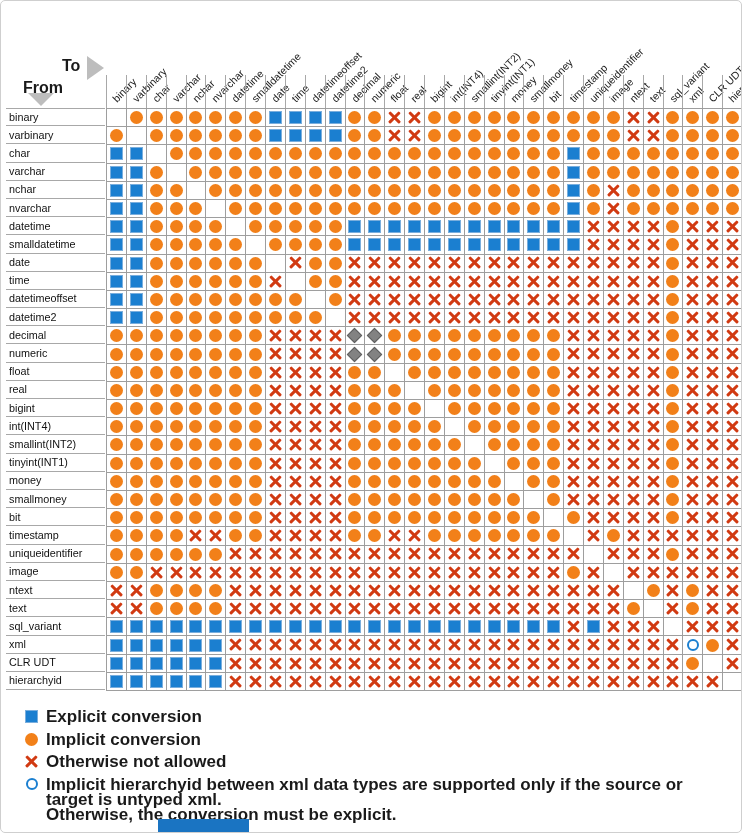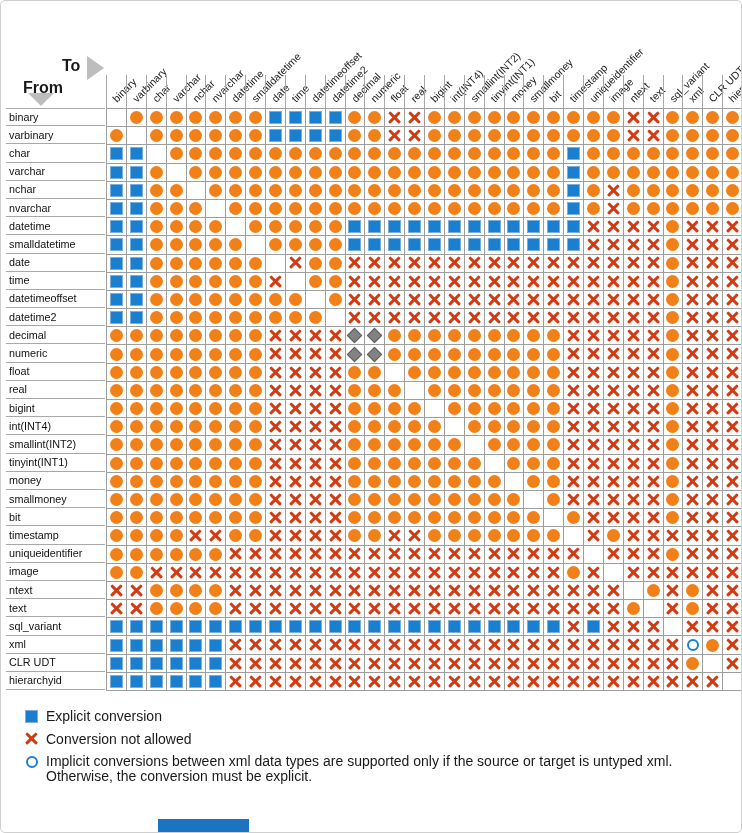--- a/index.html
+++ b/index.html
@@ -24,21 +24,21 @@
   .sym-N{position:relative;width:15px;height:15px;}
   .sym-N::before,.sym-N::after{content:"";position:absolute;left:0;top:5.9px;width:15px;height:3.3px;background:#d13a12;border-radius:1px;}
   .sym-N::before{transform:rotate(45deg);}
   .sym-N::after{transform:rotate(-45deg);}
   .sym-D{width:9px;height:9px;background:#828282;border:1px solid #5e5e5e;transform:rotate(45deg);}
   .sym-O{width:8px;height:8px;background:#fff;border:2px solid #1b7fd0;border-radius:50%;}
   
   #legend{position:absolute;left:22px;top:708px;width:700px;}
   .leg-row{display:flex;align-items:flex-start;margin-bottom:7.5px;}
   .leg-icon{width:17px;height:15px;display:flex;align-items:center;justify-content:center;flex:0 0 17px;margin-right:6px;}
-  .leg-text{font-size:14px;line-height:15px;color:#1a1a1a;}
+  .leg-text{font-size:17px;line-height:15px;color:#1a1a1a;font-weight:bold;}
   #blue-bar{position:absolute;left:157px;top:818px;width:91px;height:14px;background:#1a74c2;}
 </style>
 </head>
 <body>
 
 <div id="page">
   <div id="to-label" class="txt">To</div>
   <div id="to-arrow"></div>
   <div id="from-label" class="txt">From</div>
   <div id="from-arrow"></div>
@@ -3166,30 +3166,38 @@
       <div class="leg-row">
         <span class="leg-icon">
           <span class="sym-E"></span>
         </span>
         <div class="leg-text">
           <div>Explicit conversion</div>
         </div>
       </div>
       <div class="leg-row">
         <span class="leg-icon">
+          <span class="sym-I"></span>
+        </span>
+        <div class="leg-text">
+          <div>Implicit conversion</div>
+        </div>
+      </div>
+      <div class="leg-row">
+        <span class="leg-icon">
           <span class="sym-N"></span>
         </span>
         <div class="leg-text">
-          <div>Conversion not allowed</div>
+          <div>Otherwise not allowed</div>
         </div>
       </div>
       <div class="leg-row">
         <span class="leg-icon">
           <span class="sym-O"></span>
         </span>
         <div class="leg-text">
-          <div>Implicit conversions between xml data types are supported only if the source or target is untyped xml.</div>
+          <div>Implicit hierarchyid between xml data types are supported only if the source or target is untyped xml.</div>
           <div>Otherwise, the conversion must be explicit.</div>
         </div>
       </div>
     </div>
   <div id="blue-bar"></div>
 </div>
 
 </body></html>

